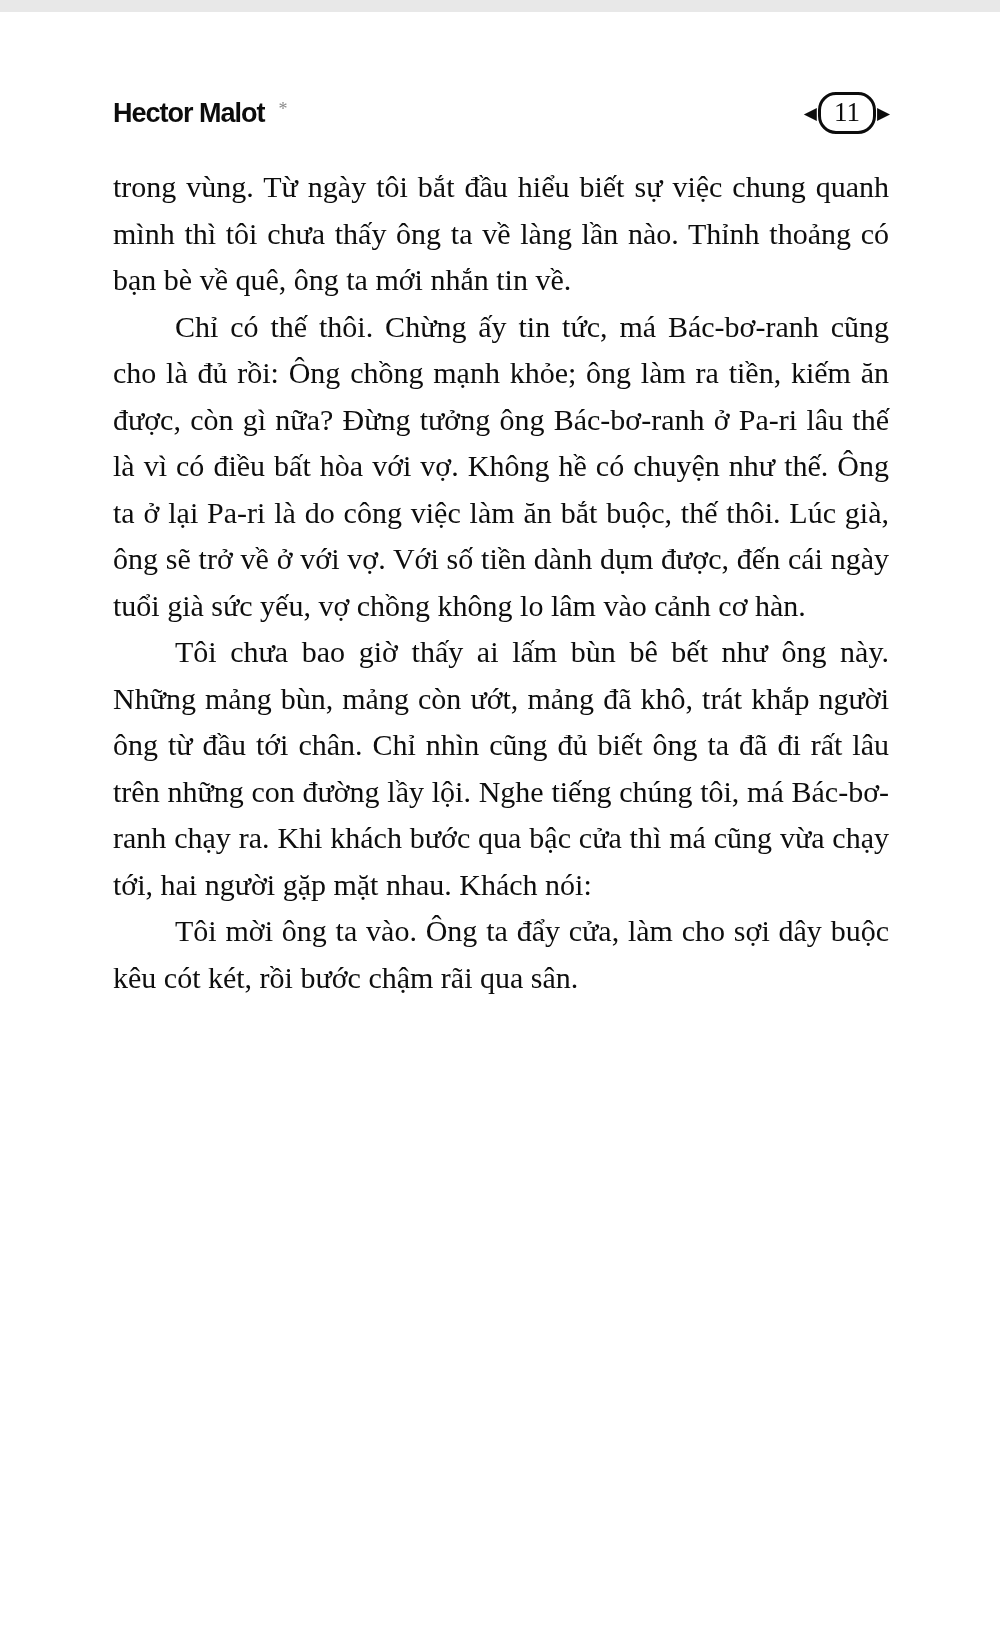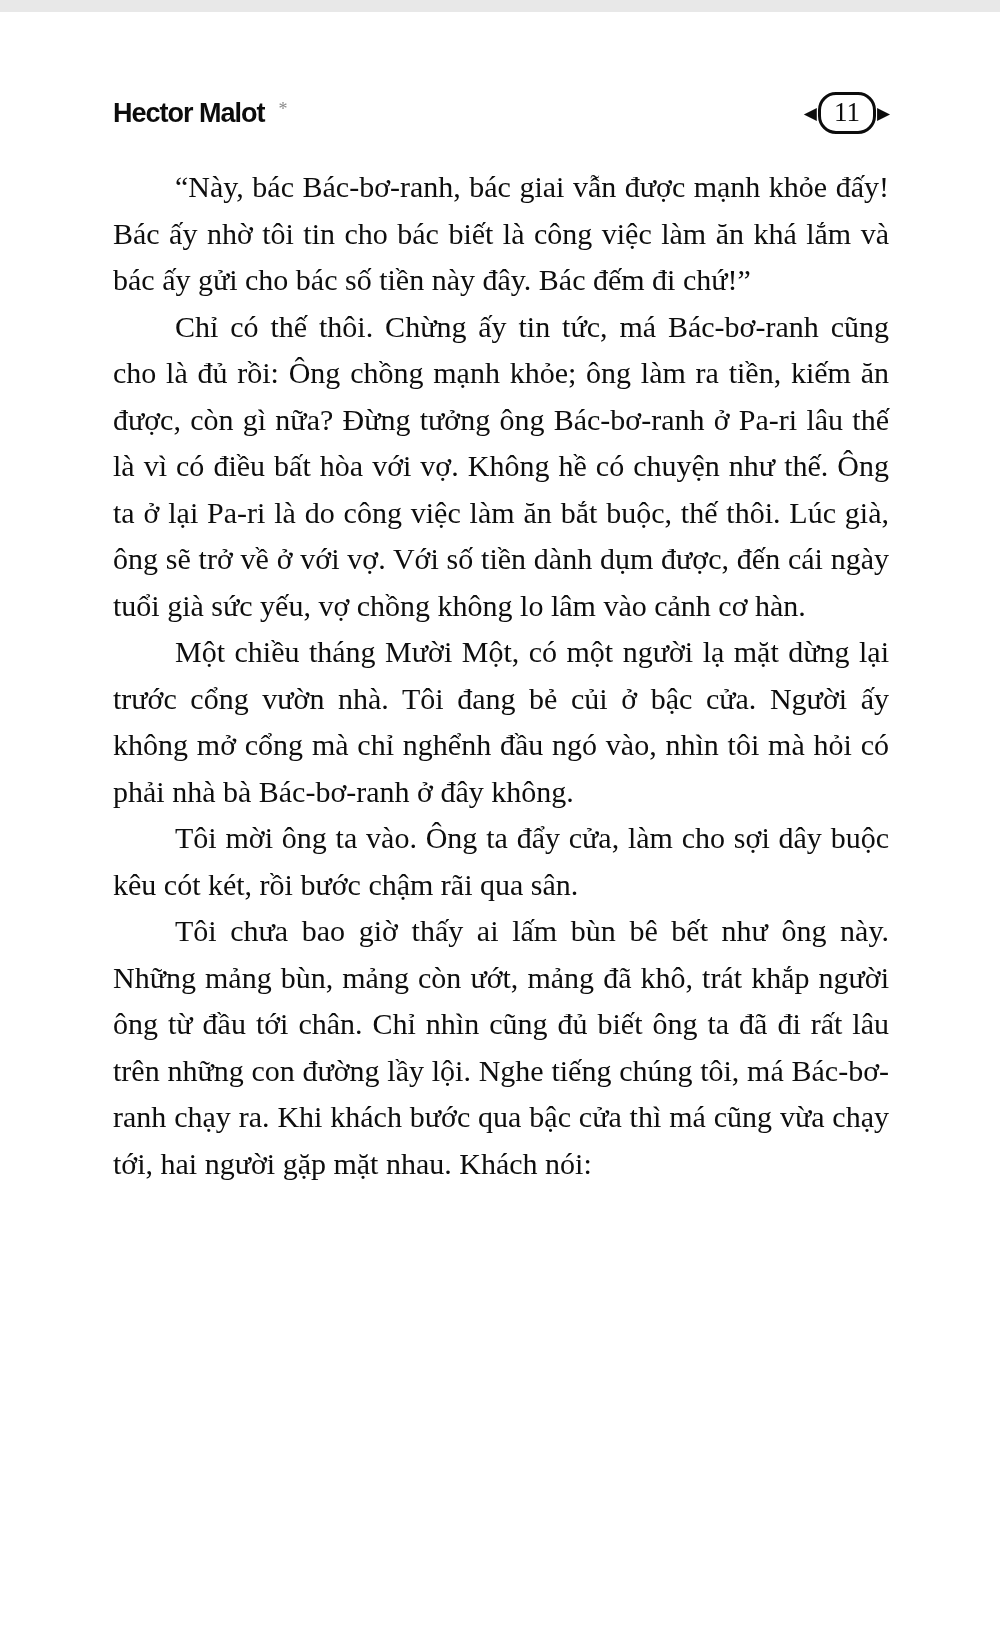--- a/index.html
+++ b/index.html
@@ -70,20 +70,19 @@
       <span class="author">Hector Malot</span><span class="header-mark">*</span>
     </div>
     <div class="page-nav">
       <span class="nav-arrow">◀</span>
       <span class="page-num-box">11</span>
       <span class="nav-arrow">▶</span>
     </div>
   </div>
 
   <div class="body-text">
-    <p class="indent">“Này, bác Bác-bơ-ranh, bác giai vẫn được mạnh khỏe đấy! Bác ấy nhờ tôi tin cho bác biết là công việc làm ăn khá lắm và bác ấy gửi cho bác số tiền này đây. Bác đếm đi chứ!”</p>
+    <p>trong vùng. Từ ngày tôi bắt đầu hiểu biết sự việc chung quanh mình thì tôi chưa thấy ông ta về làng lần nào. Thỉnh thoảng có bạn bè về quê, ông ta mới nhắn tin về.</p>
     <p class="indent">Chỉ có thế thôi. Chừng ấy tin tức, má Bác-bơ-ranh cũng cho là đủ rồi: Ông chồng mạnh khỏe; ông làm ra tiền, kiếm ăn được, còn gì nữa? Đừng tưởng ông Bác-bơ-ranh ở Pa-ri lâu thế là vì có điều bất hòa với vợ. Không hề có chuyện như thế. Ông ta ở lại Pa-ri là do công việc làm ăn bắt buộc, thế thôi. Lúc già, ông sẽ trở về ở với vợ. Với số tiền dành dụm được, đến cái ngày tuổi già sức yếu, vợ chồng không lo lâm vào cảnh cơ hàn.</p>
-    <p class="indent">Một chiều tháng Mười Một, có một người lạ mặt dừng lại trước cổng vườn nhà. Tôi đang bẻ củi ở bậc cửa. Người ấy không mở cổng mà chỉ nghểnh đầu ngó vào, nhìn tôi mà hỏi có phải nhà bà Bác-bơ-ranh ở đây không.</p>
+    <p class="indent">Tôi chưa bao giờ thấy ai lấm bùn bê bết như ông này. Những mảng bùn, mảng còn ướt, mảng đã khô, trát khắp người ông từ đầu tới chân. Chỉ nhìn cũng đủ biết ông ta đã đi rất lâu trên những con đường lầy lội. Nghe tiếng chúng tôi, má Bác-bơ-ranh chạy ra. Khi khách bước qua bậc cửa thì má cũng vừa chạy tới, hai người gặp mặt nhau. Khách nói:</p>
     <p class="indent">Tôi mời ông ta vào. Ông ta đẩy cửa, làm cho sợi dây buộc kêu cót két, rồi bước chậm rãi qua sân.</p>
-    <p class="indent">Tôi chưa bao giờ thấy ai lấm bùn bê bết như ông này. Những mảng bùn, mảng còn ướt, mảng đã khô, trát khắp người ông từ đầu tới chân. Chỉ nhìn cũng đủ biết ông ta đã đi rất lâu trên những con đường lầy lội. Nghe tiếng chúng tôi, má Bác-bơ-ranh chạy ra. Khi khách bước qua bậc cửa thì má cũng vừa chạy tới, hai người gặp mặt nhau. Khách nói:</p>
   </div>
 
 </div>
 
 </body></html>

